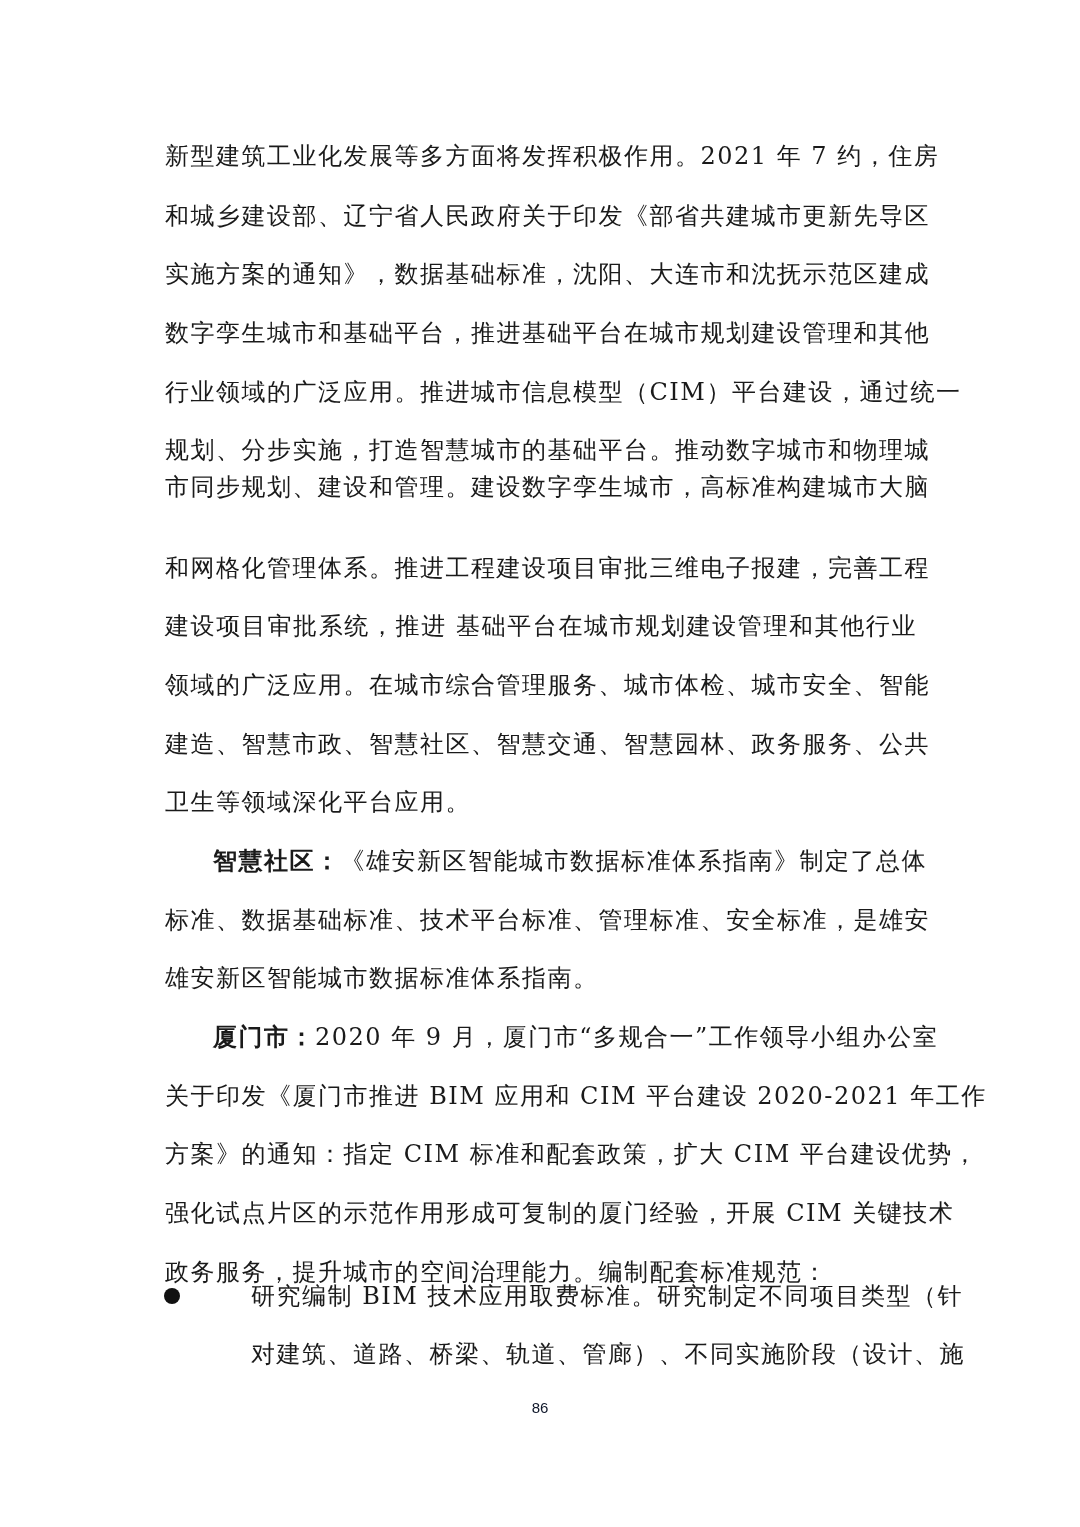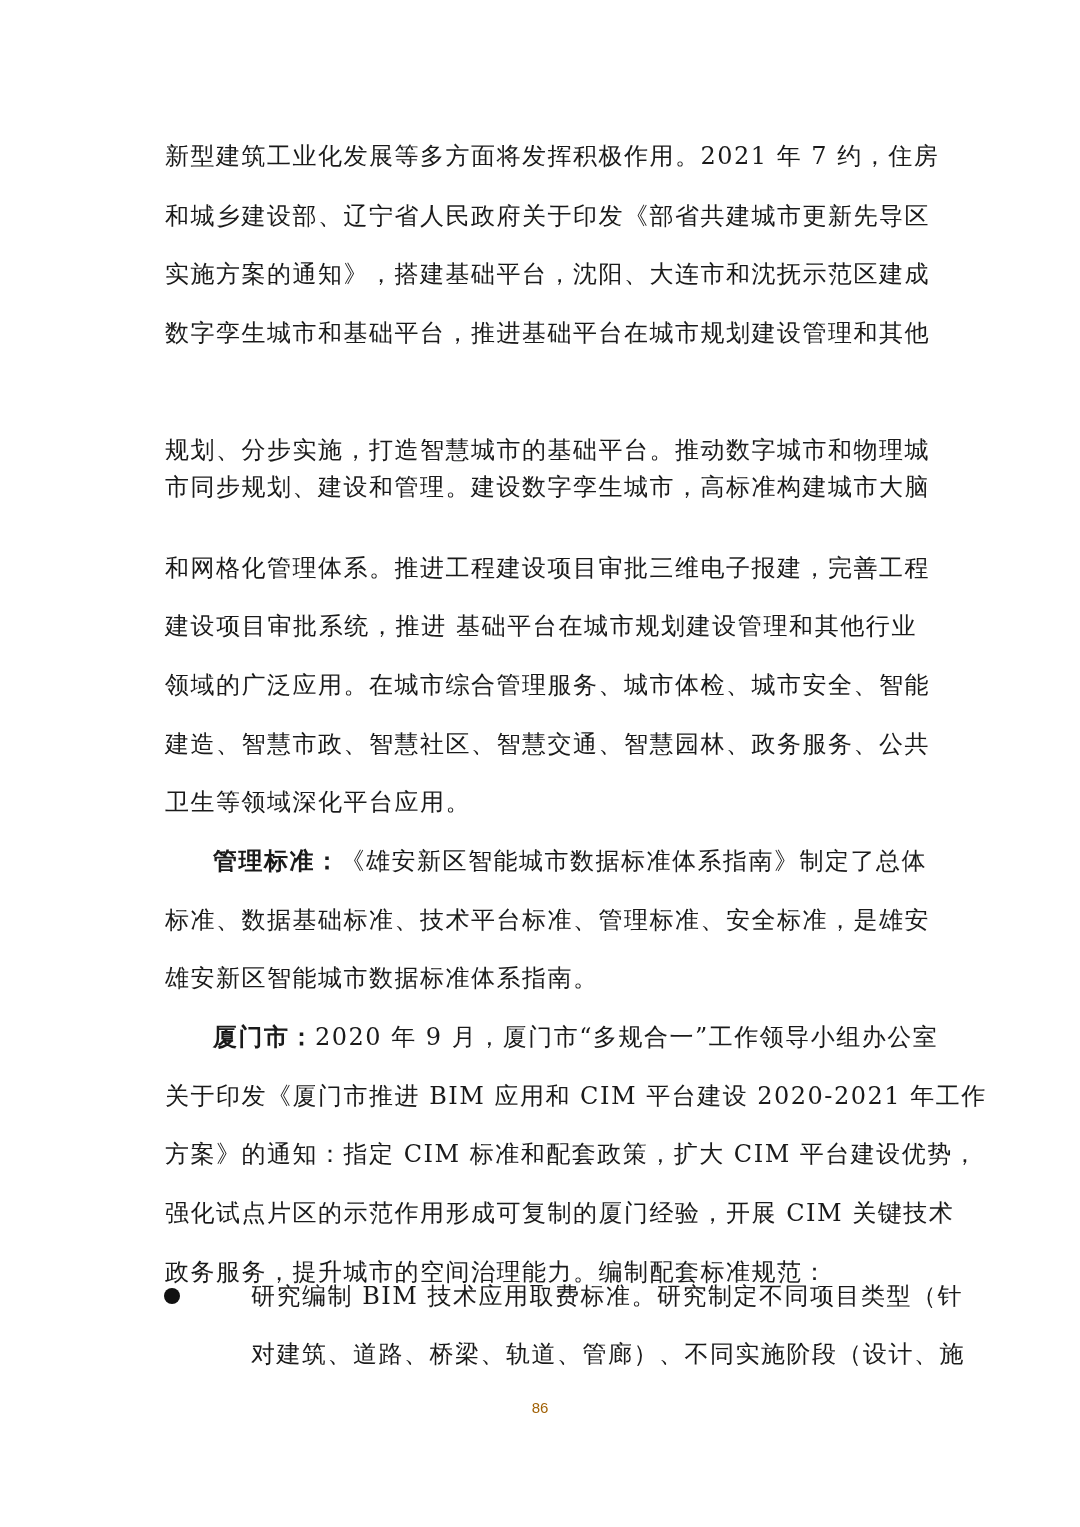--- a/index.html
+++ b/index.html
@@ -7,40 +7,41 @@
          font-family: "DejaVu Serif", "Liberation Serif", serif; color: #1a1a1a; }
   .page { position: absolute; left: 0; top: 0; width: 904px; height: 1527px; background: #fff; padding-left: 27px; }
   .line { position: absolute; left: 165px; width: 752px; font-size: 24px; line-height: 30px;
           white-space: nowrap; letter-spacing: 1.5px; text-align: justify; text-align-last: justify; }
   .line.last { text-align-last: left; }
   .bold { font-weight: bold; font-family: "DejaVu Sans", "Liberation Sans", sans-serif; }
   .indent { left: 213px; width: 704px; }
   .bullet-dot { position: absolute; left: 164px; width: 16px; height: 16px; border-radius: 50%; background: #111; }
   .bullet-line { left: 217px; width: 700px; margin-left: 34px; }
   .page-number { position: absolute; left: 0; width: 1080px; top: 1399px; text-align: center;
-                 font-family: "Liberation Sans", "DejaVu Sans", sans-serif; font-size: 15px; color: #a16207; }
+                 font-family: "Liberation Sans", "DejaVu Sans", sans-serif; font-size: 15px; color: #0f172a; }
 </style>
 </head>
 <body>
 
 <div class="page">
 
   <div class="line" style="top:141px">新型建筑工业化发展等多方面将发挥积极作用。2021 年 7 约，住房</div>
   <div class="line" style="top:201px">和城乡建设部、辽宁省人民政府关于印发《部省共建城市更新先导区</div>
-  <div class="line" style="top:259px">实施方案的通知》，搭建基础平台，沈阳、大连市和沈抚示范区建成</div>
+  <div class="line" style="top:259px">实施方案的通知》，数据基础标准，沈阳、大连市和沈抚示范区建成</div>
   <div class="line" style="top:318px">数字孪生城市和基础平台，推进基础平台在城市规划建设管理和其他</div>
+  <div class="line" style="top:377px">行业领域的广泛应用。推进城市信息模型（CIM）平台建设，通过统一</div>
   <div class="line" style="top:435px">规划、分步实施，打造智慧城市的基础平台。推动数字城市和物理城</div>
   <div class="line" style="top:472px">市同步规划、建设和管理。建设数字孪生城市，高标准构建城市大脑</div>
   <div class="line" style="top:553px">和网格化管理体系。推进工程建设项目审批三维电子报建，完善工程</div>
   <div class="line" style="top:611px">建设项目审批系统，推进 基础平台在城市规划建设管理和其他行业</div>
   <div class="line" style="top:670px">领域的广泛应用。在城市综合管理服务、城市体检、城市安全、智能</div>
   <div class="line" style="top:729px">建造、智慧市政、智慧社区、智慧交通、智慧园林、政务服务、公共</div>
   <div class="line last" style="top:787px">卫生等领域深化平台应用。</div>
 
-  <div class="line indent" style="top:846px"><span class="bold">管理标准：</span><span>《雄安新区智能城市数据标准体系指南》制定了总体</span></div>
+  <div class="line indent" style="top:846px"><span class="bold">智慧社区：</span><span>《雄安新区智能城市数据标准体系指南》制定了总体</span></div>
   <div class="line" style="top:905px">标准、数据基础标准、技术平台标准、管理标准、安全标准，是雄安</div>
   <div class="line last" style="top:963px">雄安新区智能城市数据标准体系指南。</div>
 
   <div class="line indent" style="top:1022px"><span class="bold">厦门市：</span><span>2020 年 9 月，厦门市“多规合一”工作领导小组办公室</span></div>
   <div class="line" style="top:1081px">关于印发《厦门市推进 BIM 应用和 CIM 平台建设 2020-2021 年工作</div>
   <div class="line" style="top:1139px">方案》的通知：指定 CIM 标准和配套政策，扩大 CIM 平台建设优势，</div>
   <div class="line" style="top:1198px">强化试点片区的示范作用形成可复制的厦门经验，开展 CIM 关键技术</div>
   <div class="line last" style="top:1257px">政务服务，提升城市的空间治理能力。编制配套标准规范：</div>
 
   <div class="bullet-dot" style="top:1288px"></div>

